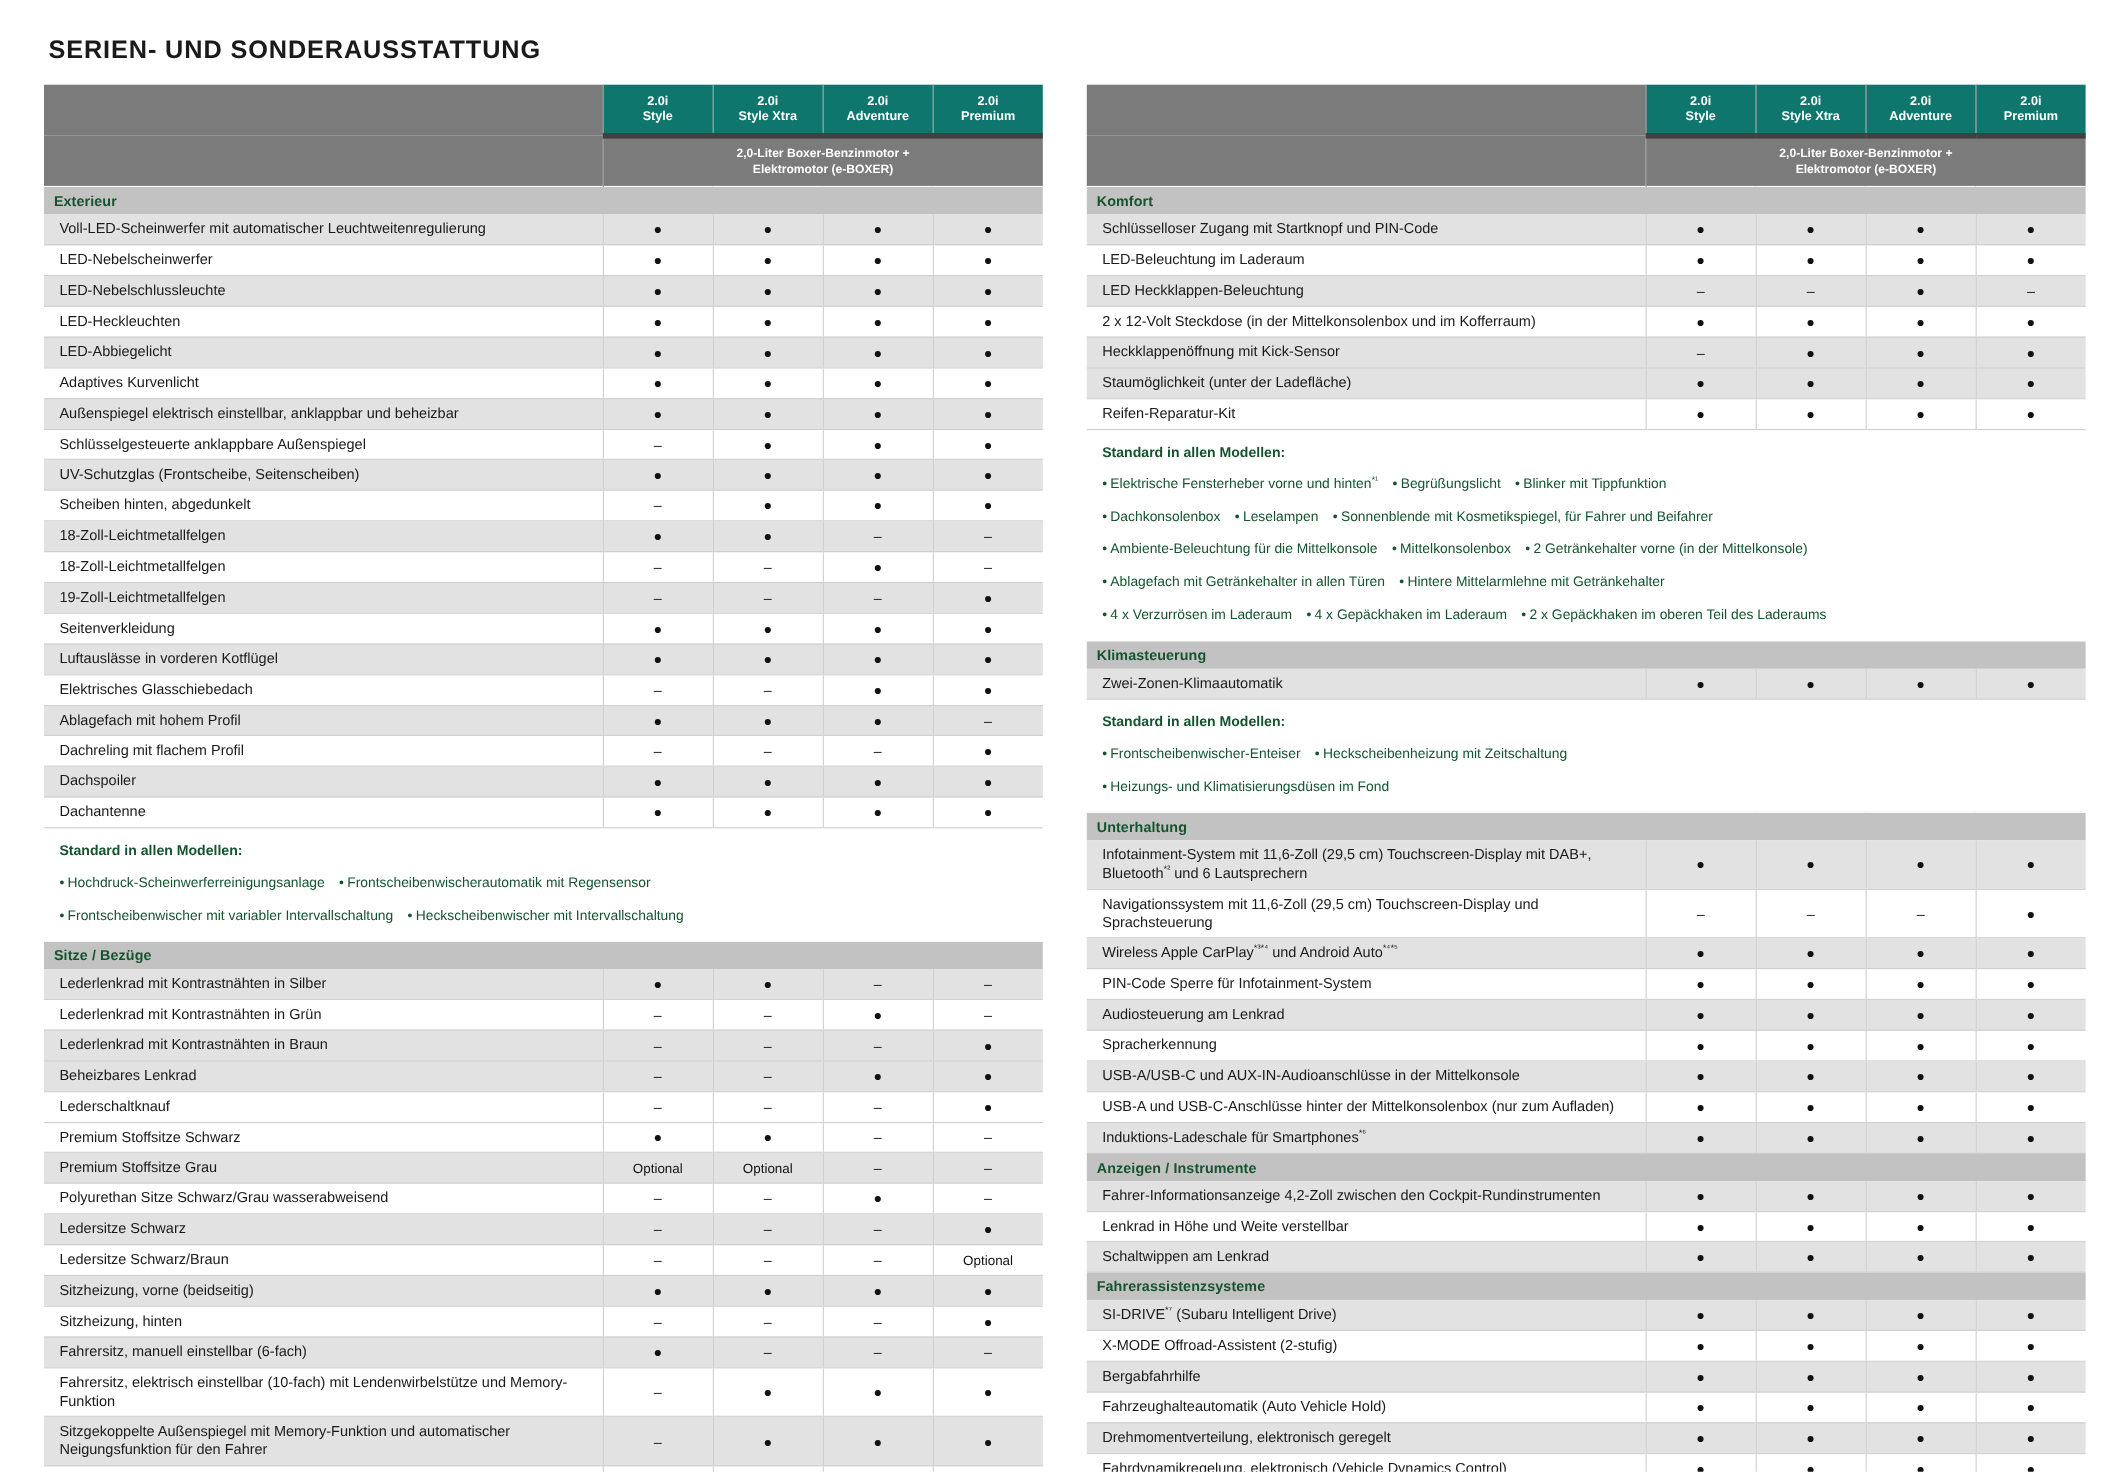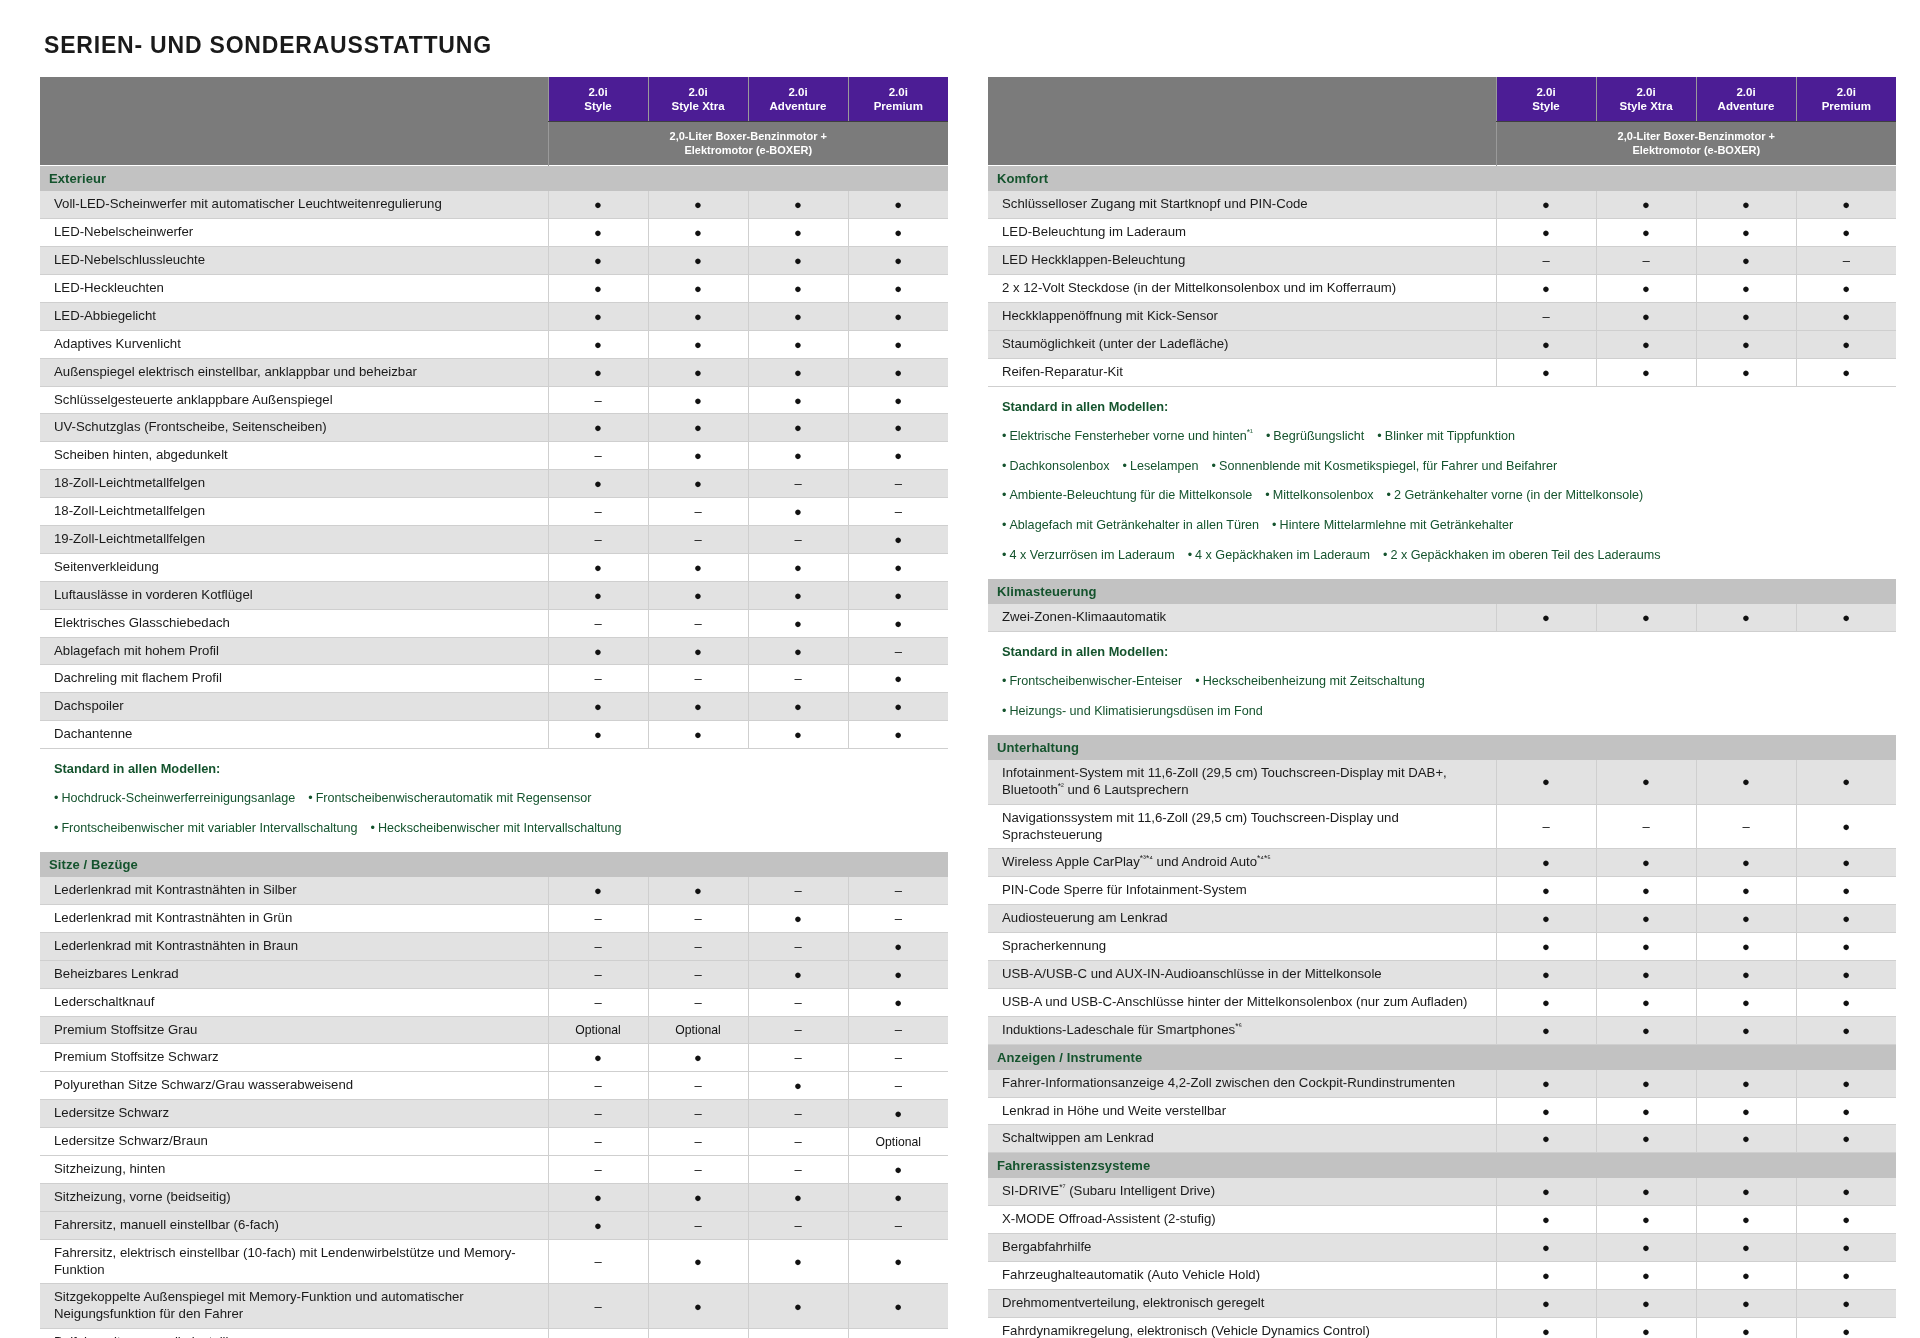--- a/index.html
+++ b/index.html
@@ -18,24 +18,24 @@
   .columns { display: flex; gap: 40px; align-items: flex-start; }
   .col { width: 910px; }
 
   table.spec { width: 100%; border-collapse: collapse; table-layout: fixed; }
   table.spec col.feat { width: 508px; }
   table.spec col.v { width: 100px; }
 
   
   .hdr-blank { background: #7b7b7b; border: none; }
   th.hdr-model {
-    background: #4c1d95; color: #ffffff;
+    background: #0f766e; color: #ffffff;
     font-size: 11.5px; font-weight: bold; text-align: center;
     padding: 8px 2px 7px 2px; line-height: 1.25;
-    border-left: 1px solid #9a9a9a; border-bottom: 1px solid #404040;
+    border-left: 1px solid #9a9a9a; border-bottom: 5px solid #404040;
     vertical-align: middle;
   }
   th.hdr-engine {
     background: #7b7b7b; color: #ffffff;
     font-size: 11px; font-weight: bold; text-align: center;
     padding: 7px 4px 8px 4px; line-height: 1.3;
     border-left: 1px solid #9a9a9a;
     margin-top: 20px;
   }
   .hdr-engine-pad { background: #7b7b7b; }
@@ -312,67 +312,67 @@
                 <td class="mark"><span class="dot">●</span></td>
                 <td class="mark"><span class="dot">●</span></td>
               </tr>
               <tr class="r">
                 <td class="feat">Lederschaltknauf</td>
                 <td class="mark"><span class="dash">–</span></td>
                 <td class="mark"><span class="dash">–</span></td>
                 <td class="mark"><span class="dash">–</span></td>
                 <td class="mark"><span class="dot">●</span></td>
               </tr>
+              <tr class="r">
+                <td class="feat">Premium Stoffsitze Schwarz</td>
+                <td class="mark"><span class="dot">●</span></td>
+                <td class="mark"><span class="dot">●</span></td>
+                <td class="mark"><span class="dash">–</span></td>
+                <td class="mark"><span class="dash">–</span></td>
+              </tr>
               <tr class="r alt">
                 <td class="feat">Premium Stoffsitze Grau</td>
                 <td class="mark"><span class="opt">Optional</span></td>
                 <td class="mark"><span class="opt">Optional</span></td>
                 <td class="mark"><span class="dash">–</span></td>
                 <td class="mark"><span class="dash">–</span></td>
               </tr>
               <tr class="r">
-                <td class="feat">Premium Stoffsitze Schwarz</td>
-                <td class="mark"><span class="dot">●</span></td>
-                <td class="mark"><span class="dot">●</span></td>
-                <td class="mark"><span class="dash">–</span></td>
-                <td class="mark"><span class="dash">–</span></td>
-              </tr>
-              <tr class="r">
                 <td class="feat">Polyurethan Sitze Schwarz/Grau wasserabweisend</td>
                 <td class="mark"><span class="dash">–</span></td>
                 <td class="mark"><span class="dash">–</span></td>
                 <td class="mark"><span class="dot">●</span></td>
                 <td class="mark"><span class="dash">–</span></td>
               </tr>
               <tr class="r alt">
                 <td class="feat">Ledersitze Schwarz</td>
                 <td class="mark"><span class="dash">–</span></td>
                 <td class="mark"><span class="dash">–</span></td>
                 <td class="mark"><span class="dash">–</span></td>
                 <td class="mark"><span class="dot">●</span></td>
               </tr>
               <tr class="r">
                 <td class="feat">Ledersitze Schwarz/Braun</td>
                 <td class="mark"><span class="dash">–</span></td>
                 <td class="mark"><span class="dash">–</span></td>
                 <td class="mark"><span class="dash">–</span></td>
                 <td class="mark"><span class="opt">Optional</span></td>
               </tr>
+              <tr class="r alt">
+                <td class="feat">Sitzheizung, vorne (beidseitig)</td>
+                <td class="mark"><span class="dot">●</span></td>
+                <td class="mark"><span class="dot">●</span></td>
+                <td class="mark"><span class="dot">●</span></td>
+                <td class="mark"><span class="dot">●</span></td>
+              </tr>
               <tr class="r">
                 <td class="feat">Sitzheizung, hinten</td>
                 <td class="mark"><span class="dash">–</span></td>
                 <td class="mark"><span class="dash">–</span></td>
                 <td class="mark"><span class="dash">–</span></td>
-                <td class="mark"><span class="dot">●</span></td>
-              </tr>
-              <tr class="r alt">
-                <td class="feat">Sitzheizung, vorne (beidseitig)</td>
-                <td class="mark"><span class="dot">●</span></td>
-                <td class="mark"><span class="dot">●</span></td>
-                <td class="mark"><span class="dot">●</span></td>
                 <td class="mark"><span class="dot">●</span></td>
               </tr>
               <tr class="r alt">
                 <td class="feat">Fahrersitz, manuell einstellbar (6-fach)</td>
                 <td class="mark"><span class="dot">●</span></td>
                 <td class="mark"><span class="dash">–</span></td>
                 <td class="mark"><span class="dash">–</span></td>
                 <td class="mark"><span class="dash">–</span></td>
               </tr>
               <tr class="r">

